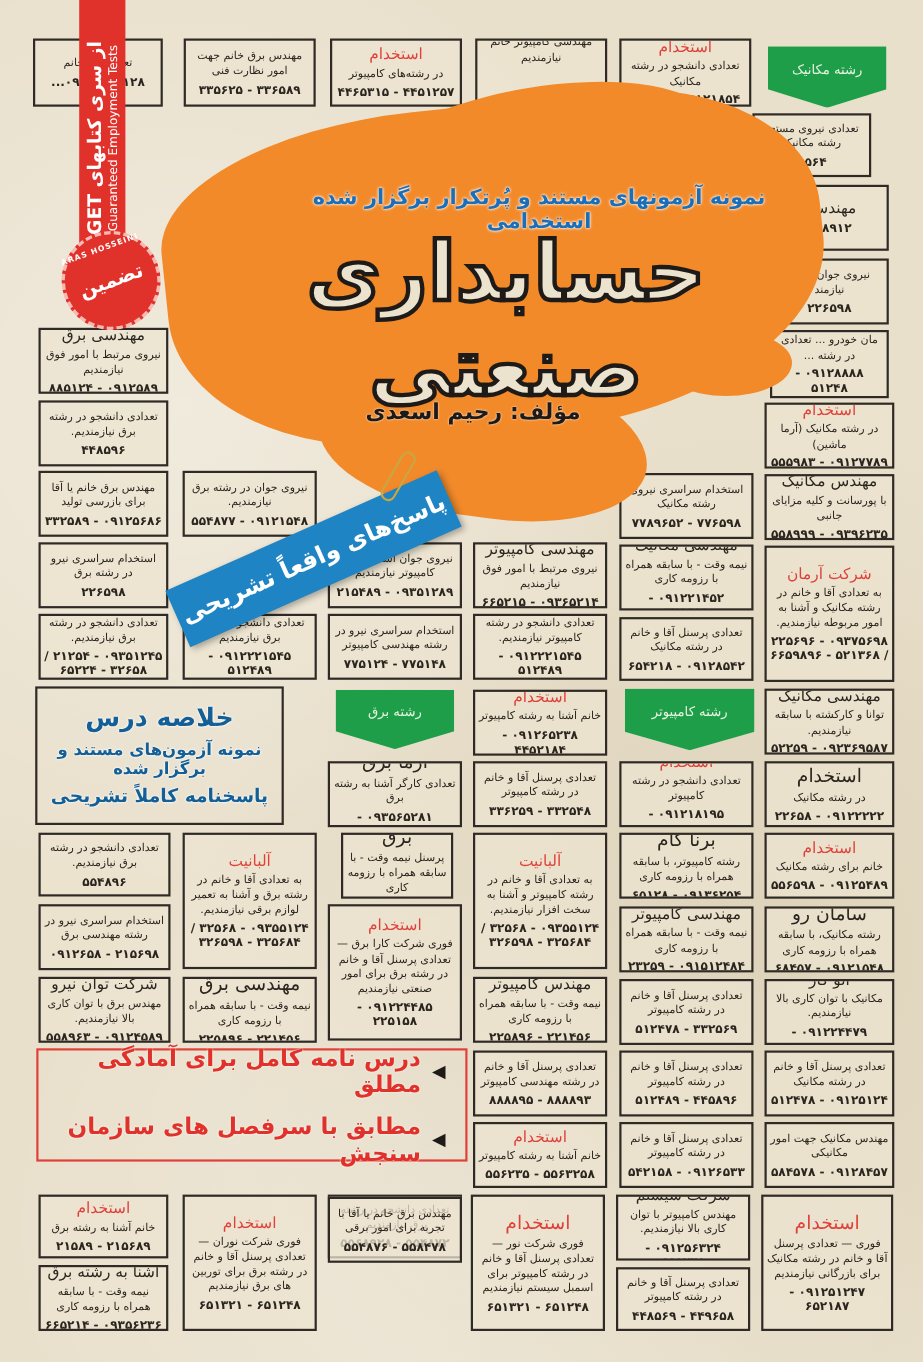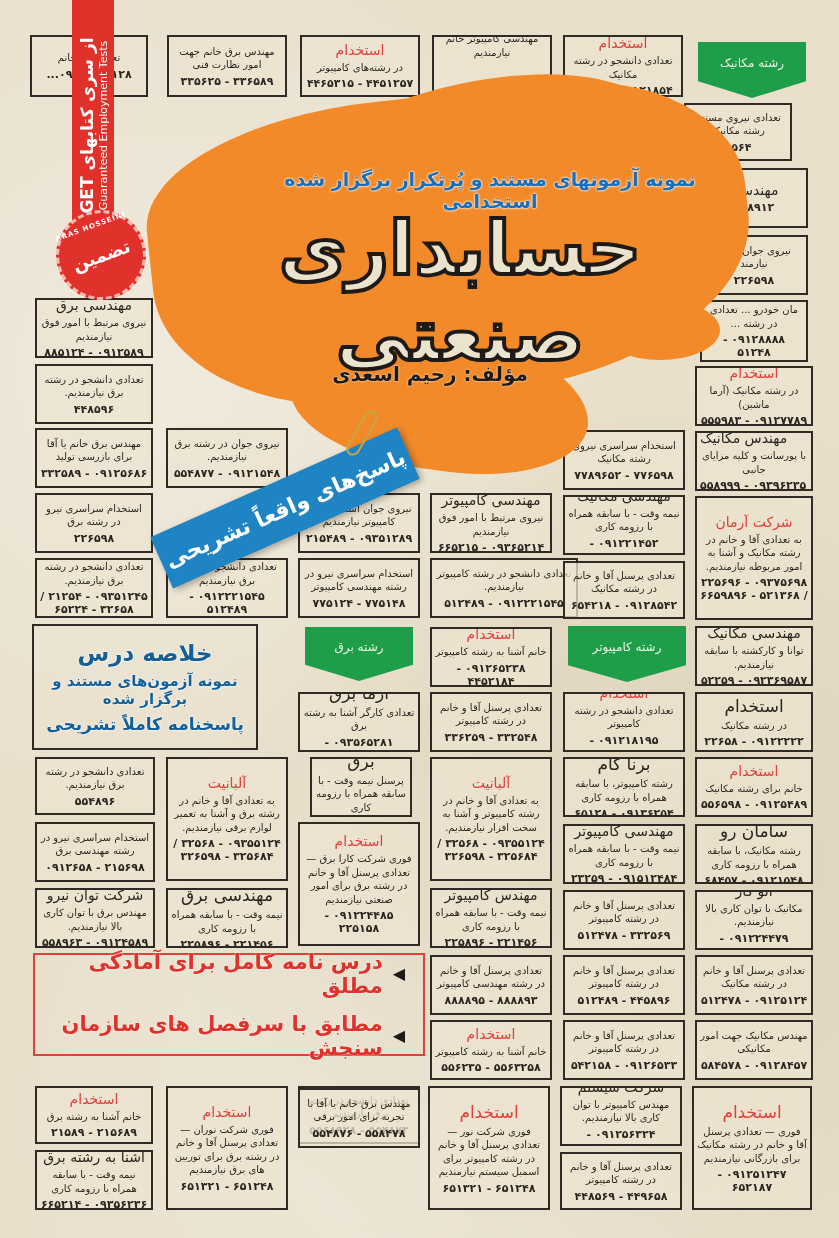--- a/index.html
+++ b/index.html
@@ -212,21 +212,21 @@
 <div class="ad" style="left:298px;top:558px;width:122px;height:60px;">
   <div class="sub">استخدام سراسری نیرو در رشته مهندسی کامپیوتر</div>
   <div class="ph">۷۷۵۱۴۸ - ۷۷۵۱۲۴</div>
 </div>
 
 <div class="ad" style="left:430px;top:493px;width:122px;height:60px;">
   <div class="hd">مهندسی کامپیوتر</div>
   <div class="sub">نیروی مرتبط با امور فوق نیازمندیم</div>
   <div class="ph">۰۹۳۶۵۲۱۴ - ۶۶۵۲۱۵</div>
 </div>
-<div class="ad" style="left:430px;top:558px;width:148px;height:60px;">
+<div class="ad" style="left:430px;top:558px;width:122px;height:60px;">
   <div class="sub">تعدادی دانشجو در رشته کامپیوتر نیازمندیم.</div>
   <div class="ph">۰۹۱۲۲۲۱۵۴۵ - ۵۱۲۴۸۹</div>
 </div>
 
 <div class="ad" style="left:563px;top:430px;width:122px;height:60px;">
   <div class="sub">استخدام سراسری نیروی رشته مکانیک</div>
   <div class="ph">۷۷۶۵۹۸ - ۷۷۸۹۶۵۲</div>
 </div>
 <div class="ad" style="left:563px;top:495px;width:122px;height:60px;">
   <div class="hd">مهندسی مکانیک</div>
@@ -236,21 +236,21 @@
 <div class="ad" style="left:563px;top:561px;width:122px;height:58px;">
   <div class="sub">تعدادی پرسنل آقا و خانم در رشته مکانیک</div>
   <div class="ph">۰۹۱۲۸۵۴۲ - ۶۵۴۲۱۸</div>
 </div>
 
 <div class="ad" style="left:695px;top:366px;width:118px;height:60px;">
   <div class="hd red">استخدام</div>
   <div class="sub">در رشته مکانیک (آرما ماشین)</div>
   <div class="ph">۰۹۱۲۷۷۸۹ - ۵۵۵۹۸۳</div>
 </div>
-<div class="ad" style="left:695px;top:431px;width:118px;height:60px;align-items:flex-end;">
+<div class="ad" style="left:695px;top:431px;width:118px;height:60px;">
   <div class="hd">مهندس مکانیک</div>
   <div class="sub">با پورسانت و کلیه مزایای جانبی</div>
   <div class="ph">۰۹۳۹۶۲۳۵ - ۵۵۸۹۹۹</div>
 </div>
 <div class="ad" style="left:695px;top:496px;width:118px;height:124px;">
   <div class="hd red">شرکت آرمان</div>
   <div class="sub">به تعدادی آقا و خانم در رشته مکانیک و آشنا به امور مربوطه نیازمندیم.</div>
   <div class="ph">۰۹۳۷۵۶۹۸ - ۲۲۵۶۹۶ / ۵۲۱۳۶۸ - ۶۶۵۹۸۹۶</div>
 </div>
 <div class="ad" style="left:695px;top:626px;width:118px;height:60px;">

